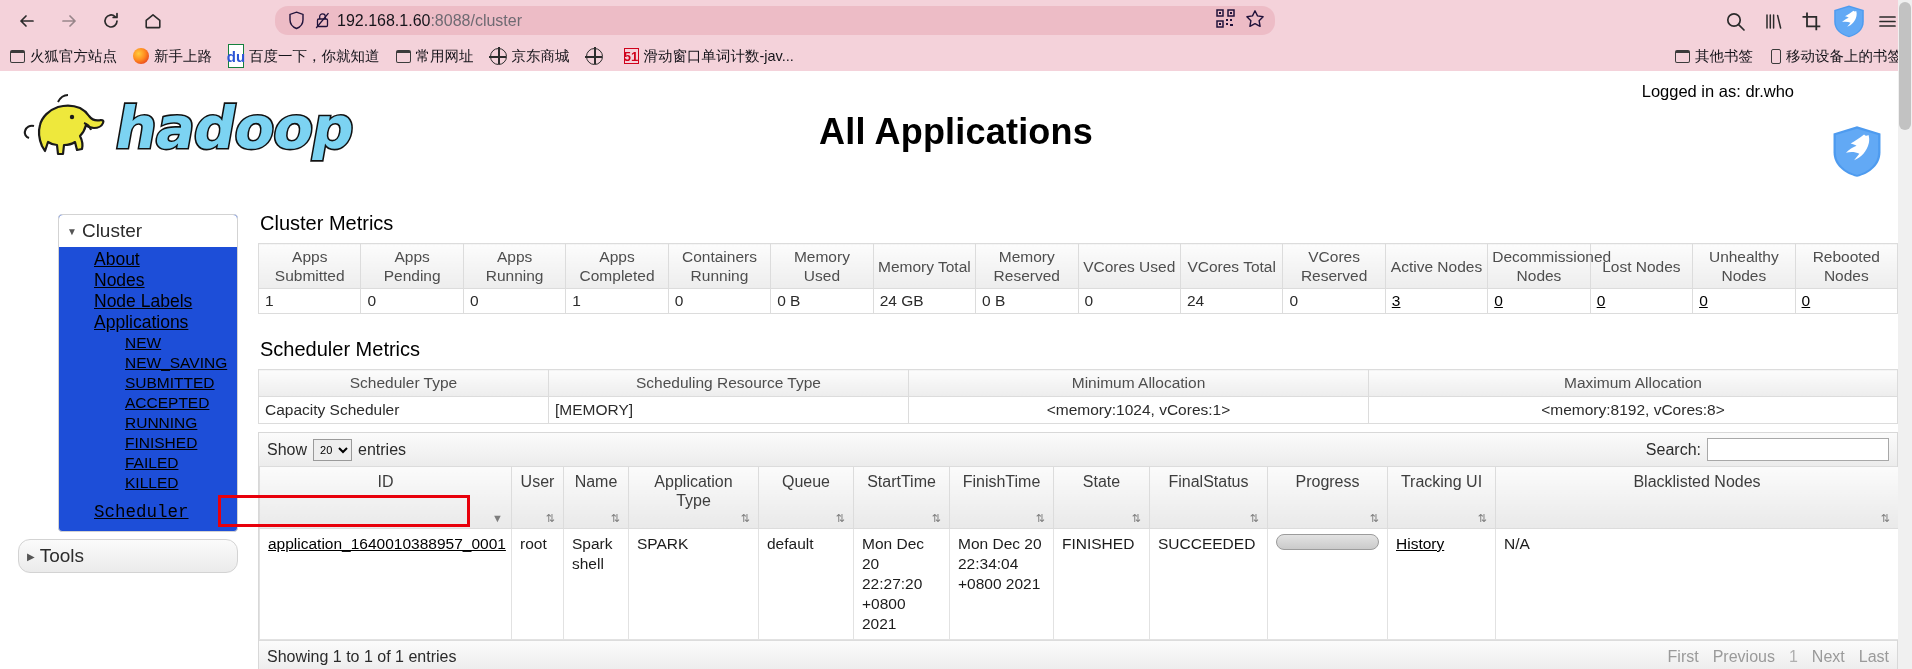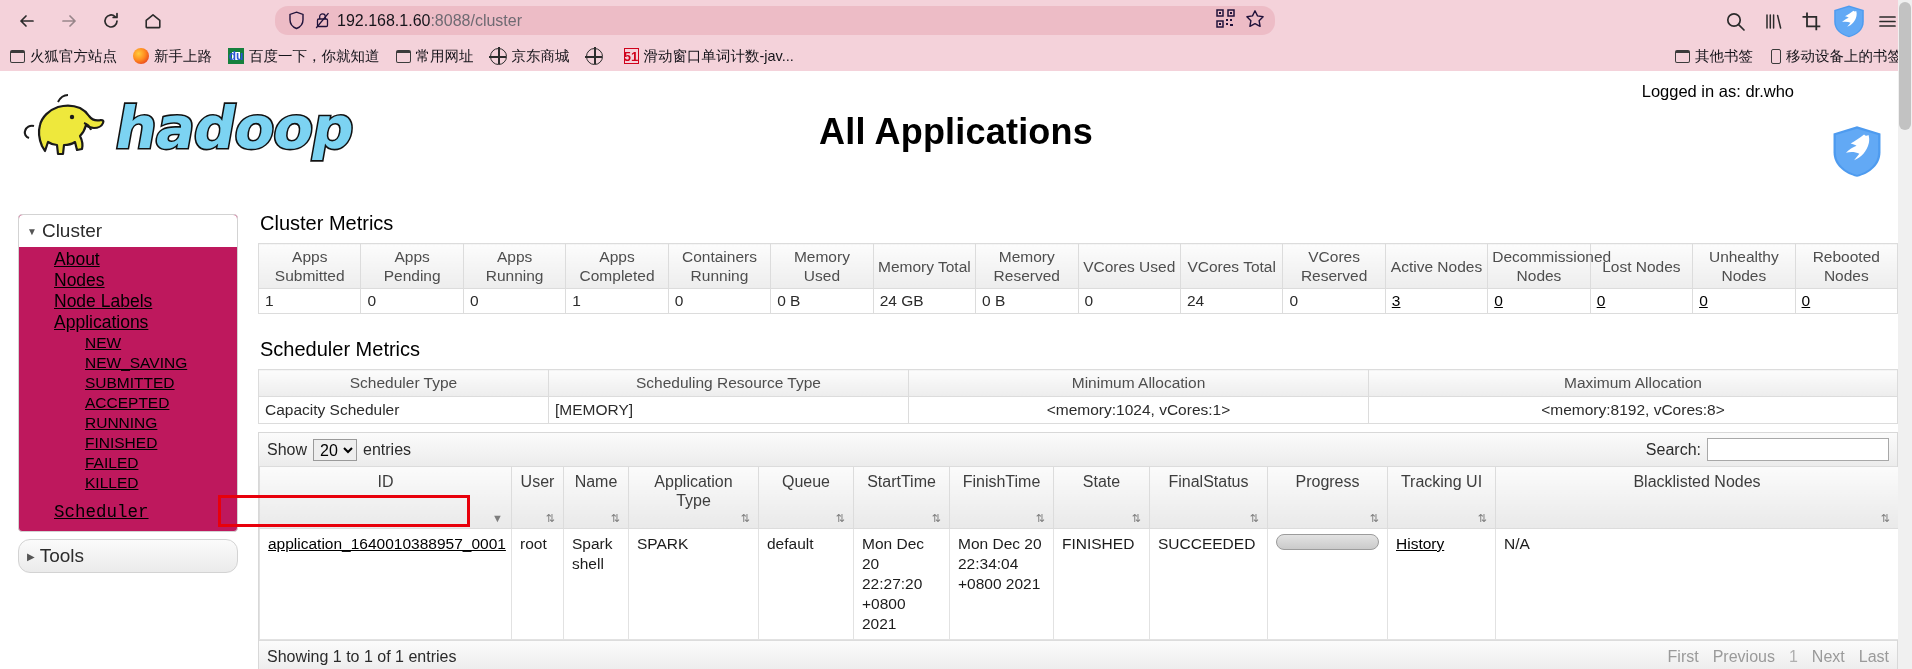--- a/index.html
+++ b/index.html
@@ -46,22 +46,22 @@
   .bm { display: flex; align-items: center; gap: 5px; margin-right: 16px; white-space: nowrap; }
   .bm-right { position: absolute; right: 10px; display: flex; align-items: flex-end; }
   .bm-right .bm { margin-right: 0; margin-left: 18px; }
   .folder-ico { width: 15px; height: 13px; border: 1.6px solid #3b3b3b; border-radius: 2px; border-top-width: 3px; flex: none; }
   .mobile-ico { width: 10px; height: 15px; border: 1.7px solid #3b3b3b; border-radius: 2px; flex: none; }
   .globe-ico { width: 17px; height: 17px; border: 1.6px solid #2c2c2c; border-radius: 50%; position: relative; flex: none; }
   .globe-ico:before { content:""; position:absolute; left:-1.6px; top:50%; width:17px; height:1.6px; background:#2c2c2c; }
   .globe-ico:after { content:""; position:absolute; top:-1.6px; left:50%; height:17px; width:1.6px; background:#2c2c2c; }
   .ff-ico { width: 16px; height: 16px; border-radius: 50%;
     background: radial-gradient(circle at 35% 35%, #ffcb3d 0%, #ff8a1f 45%, #e8471f 80%); flex: none; }
-  .baidu-ico { width: 16px; height: 16px; background: #ffffff; border: 4px solid #15803d;
-    color: #2b55d6; font-size: 12px; font-weight: bold; display: flex; align-items: center;
+  .baidu-ico { width: 16px; height: 24px; background: #ffffff; border: 1px solid #15803d;
+    color: #2b55d6; font-size: 15px; font-weight: bold; display: flex; align-items: center;
     justify-content: center; flex: none; }
   .n51-ico { width: 15px; height: 16px; border: 1.8px solid #d0021b; color: #d0021b;
     font-size: 13px; font-weight: bold; display:flex; align-items:center; justify-content:center; flex:none; }
 
   
   #page {
     position: absolute; top: 71px; left: 0; width: 1912px; height: 598px;
     background: #ffffff; overflow: hidden;
   }
   #logged-in {
@@ -71,21 +71,21 @@
   #page-title {
     position: absolute; left: 0; right: 0; top: 40px; text-align: center;
     font-size: 36px; font-weight: bold; color: #000;
     letter-spacing: .2px;
   }
   #brand-shield { position: absolute; right: 28px; top: 52px; }
 
   
   #sidebar { position: absolute; left: 18px; top: 143px; width: 220px; }
   .panel {
-    border: 1px solid #d3d3d3; border-radius: 4px; background: #be185d;
+    border: 1px solid #d3d3d3; border-radius: 4px; background: #1d4ed8; margin-left: 40px;
   }
   .panel-head {
     padding: 5px 8px; font-size: 19px; color: #2c2c2c; background: #fff;
     border-radius: 4px 4px 0 0;
   }
   .panel-head .caret { display:inline-block; font-size: 10px; margin-right: 5px; color:#555; vertical-align: 2px;}
   .panel-body { padding: 2px 0 8px 0; }
   .nav-link {
     display: block; font-size: 17.5px; color: #000; text-decoration: underline;
     line-height: 21px; padding-left: 35px;
@@ -129,21 +129,21 @@
   }
 
   
   #apps-block { margin-top: 8px; border: 1px solid #d8d8d8; width: 1640px; background:#8b5cf6; }
   #apps-toolbar {
     background: linear-gradient(#fbfbfb,#ececec); border-bottom: 1px solid #dcdcdc;
     height: 34px; display: flex; align-items: center; padding: 0 8px; position: relative;
   }
   #show-entries { font-size: 16px; color: #2b2b2b; display: flex; align-items: center; gap: 6px; }
   #entries-select {
-    font-family: "Liberation Sans", sans-serif; font-size: 16px;
+    font-family: "Liberation Sans", sans-serif; font-size: 11px;
     border: 1px solid #9a9a9a; background: #eeeeee; padding: 1px 2px; height: 22px;
   }
   #search-wrap { margin-left: auto; display: flex; align-items: center; gap: 6px; font-size: 16px; color:#2b2b2b;}
   #search-input {
     width: 182px; height: 23px; border: 1px solid #a8a8a8; background: #fff;
     font-family: "Liberation Sans", sans-serif; font-size: 14px; padding: 0 4px;
   }
 
   table.apps { border-collapse: collapse; width: 1640px; table-layout: fixed; }
   table.apps th {

